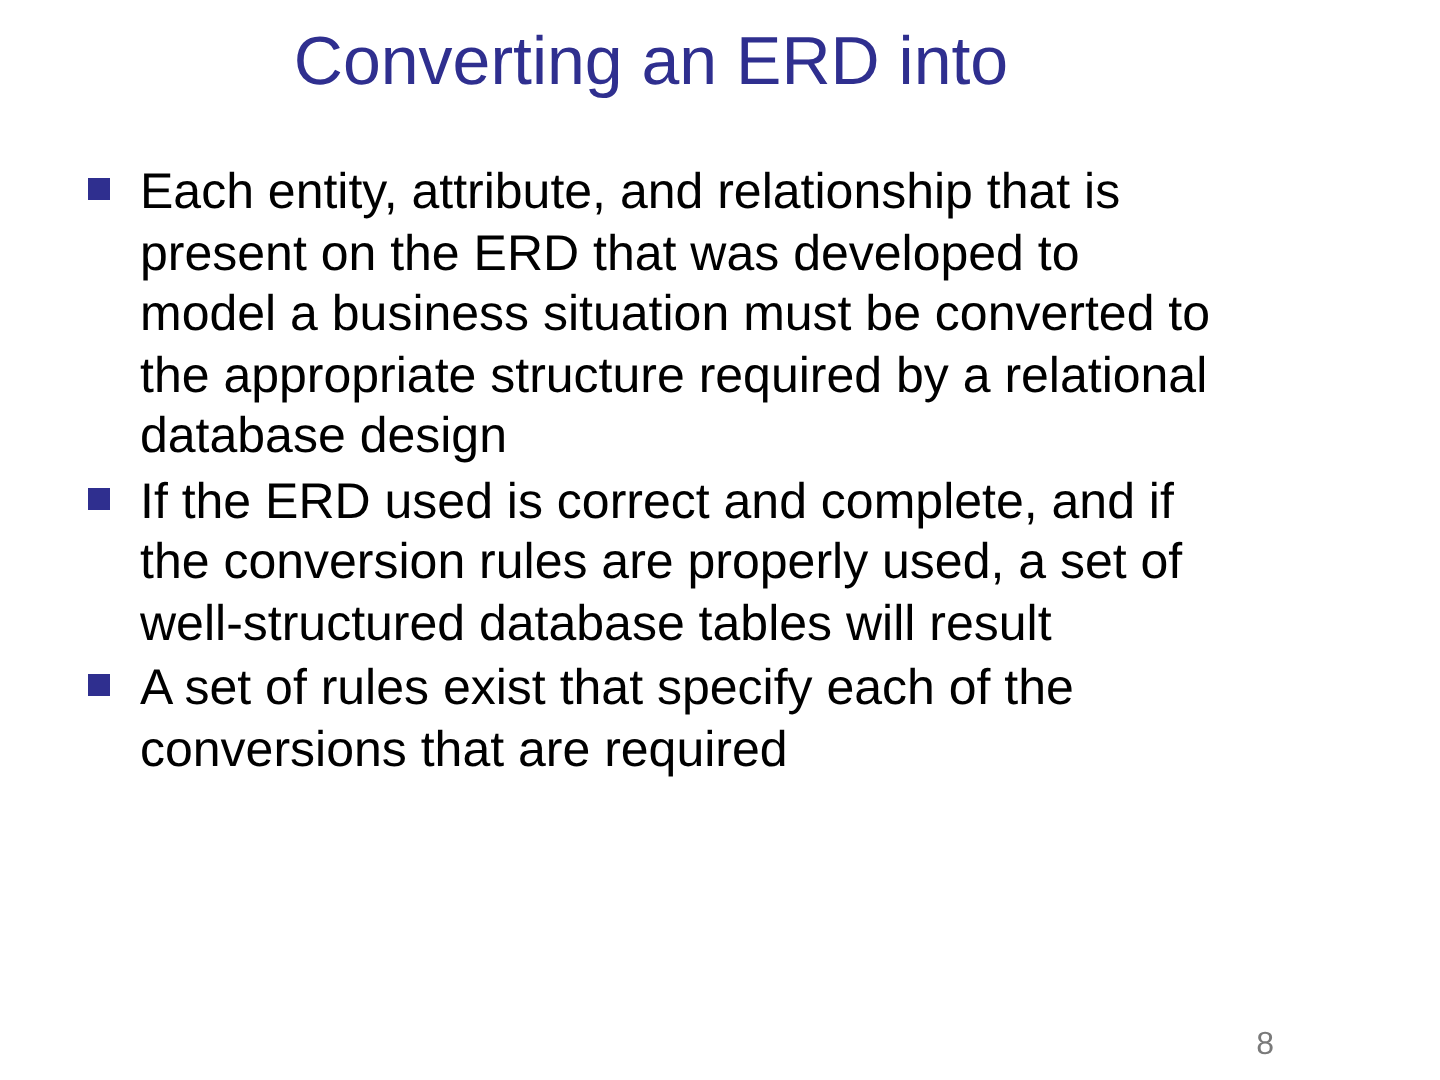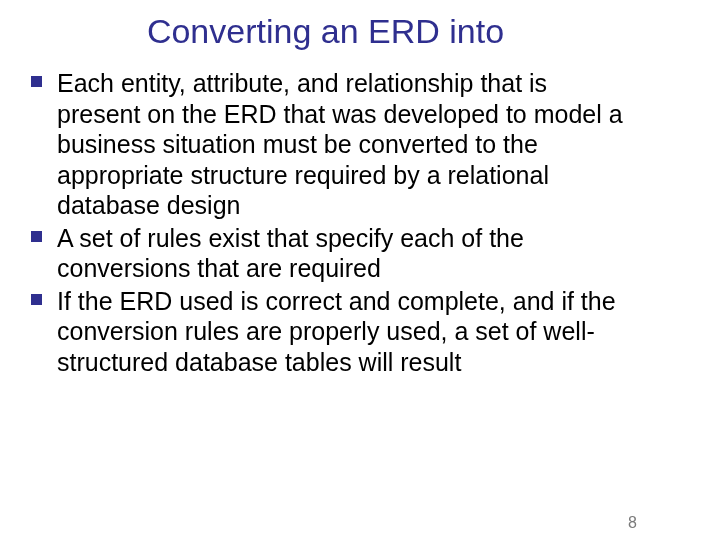--- a/index.html
+++ b/index.html
@@ -24,21 +24,21 @@
     line-height: 1.15;
     text-align: center;
     padding-top: 12px;
     font-weight: 400;
   }
   .body {
     padding: 14px 22px 0 34px;
   }
   ul.bullets {
     list-style: none;
-    margin: 3px;
+    margin: 16px;
     padding: 0;
   }
   ul.bullets > li {
     position: relative;
     color: #000000;
     font-size: 25px;
     line-height: 1.22;
     padding-left: 20px;
     margin: 0 0 2px 0;
     font-weight: 400;
@@ -65,20 +65,20 @@
 
 <div class="slide">
 
   <div class="title">
     <span>Converting an ERD into</span><br>
   </div>
 
   <div class="body">
     <ul class="bullets">
       <li><span>Each entity, attribute, and relationship that is present on the ERD that was developed to model a business situation must be converted to the appropriate structure required by a relational database design</span></li>
+      <li><span>If the ERD used is correct and complete, and if the conversion rules are properly used, a set of well-structured database tables will result</span></li>
       <li><span>A set of rules exist that specify each of the conversions that are required</span></li>
-      <li><span>If the ERD used is correct and complete, and if the conversion rules are properly used, a set of well-structured database tables will result</span></li>
     </ul>
   </div>
 
   <div class="pagenum">8</div>
 
 </div>
 
 </body></html>

